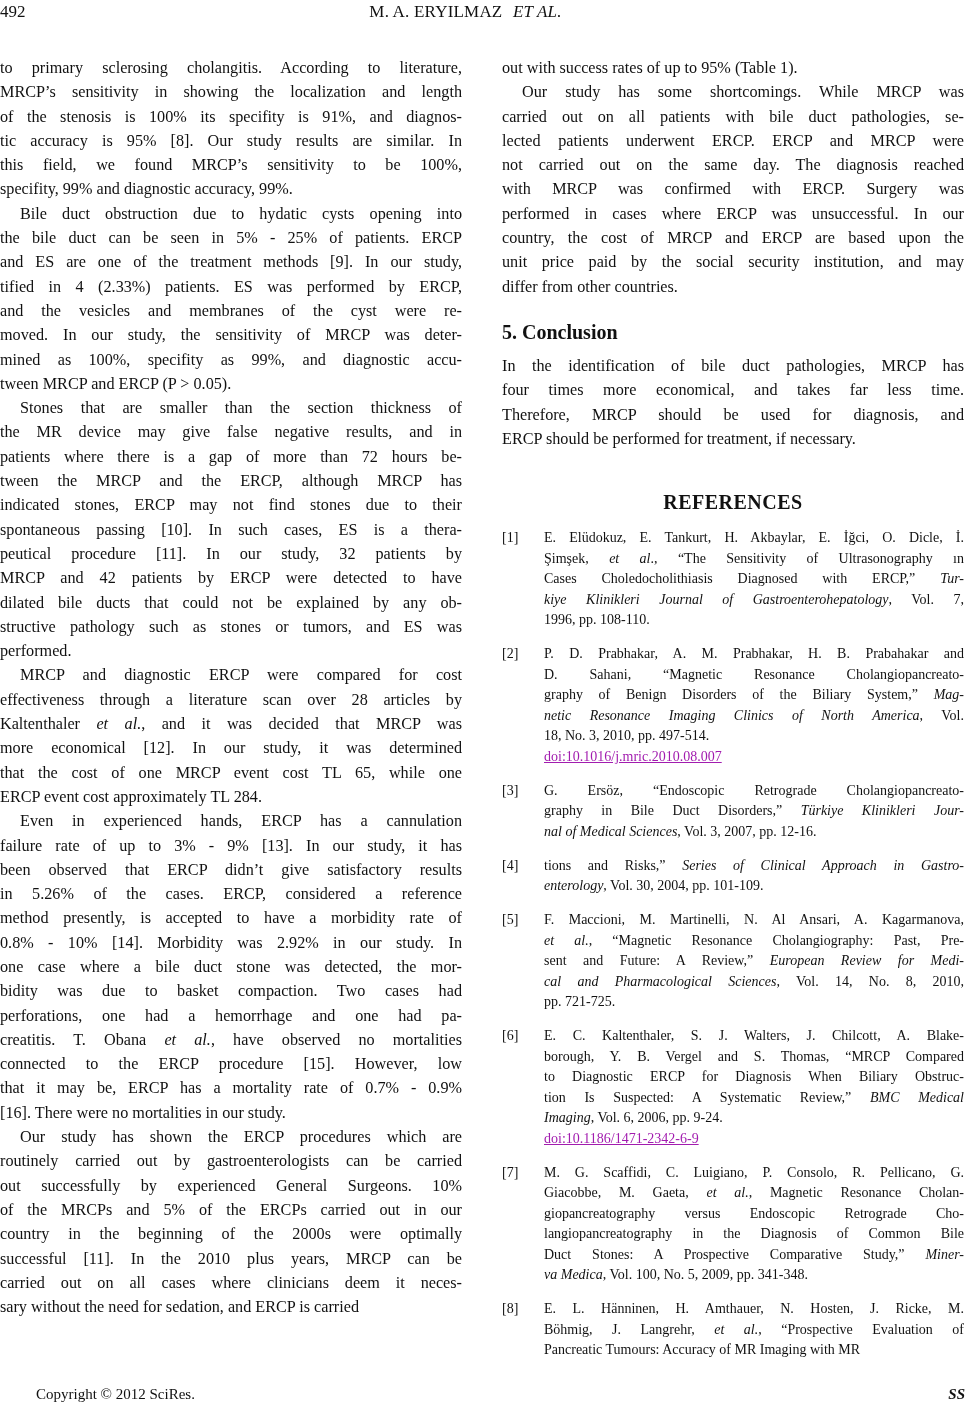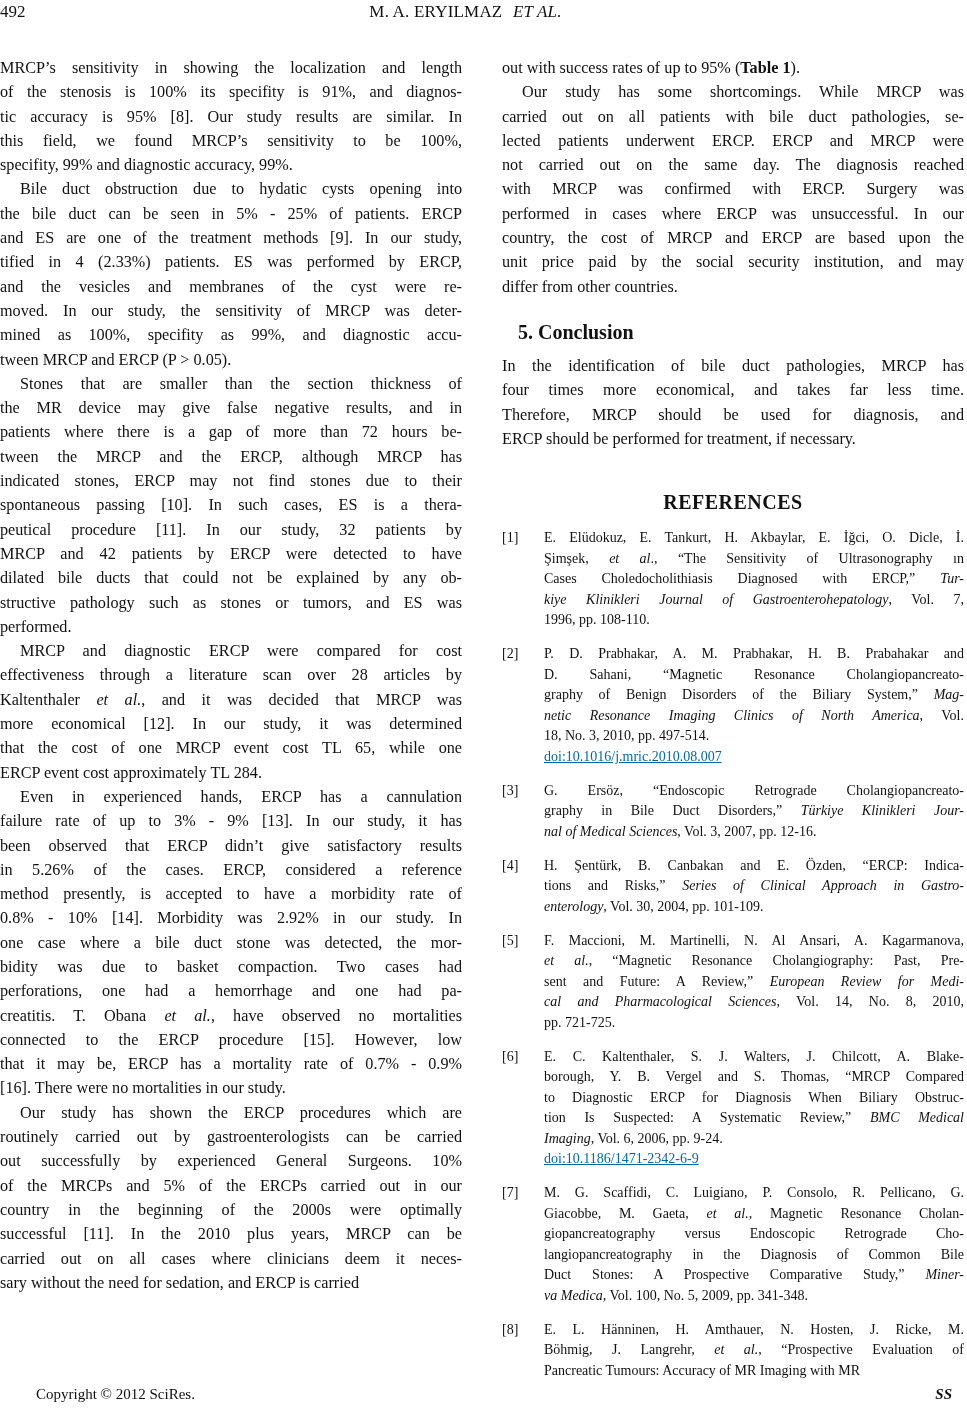--- a/index.html
+++ b/index.html
@@ -9,46 +9,47 @@
   .page-num { position: absolute; left: 0; top: 2px; font-size: 17px; }
   .running-head { position: absolute; left: 0; right: 0; top: 2px; text-align: center; font-size: 17px; letter-spacing: 0.2px; }
   .running-head i { margin-left: 6px; }
   .col { position: absolute; top: 56px; }
   .col-left { left: 0; width: 462px; }
   .col-right { left: 502px; width: 462px; }
   .para { font-size: 16.2px; line-height: 24.3px; text-align: justify; margin: 0; }
   .para .ln { display: block; text-align: justify; text-align-last: justify; white-space: nowrap; }
   .para .ln.last { text-align-last: left; }
   .para .ln.first-ind { padding-left: 20px; }
-  .section-heading { font-weight: bold; font-size: 20px; margin: 22px 0 10px 16px; }
+  .section-heading { font-weight: bold; font-size: 20px; margin: 22px 0 10px 0; }
   .refs-heading { font-weight: bold; font-size: 20px; text-align: center; margin: 40px 0 14px 0; letter-spacing: 0.5px; }
   .ref { position: relative; padding-left: 42px; font-size: 14px; line-height: 20.5px; margin-bottom: 13.5px; }
   .ref-num { position: absolute; left: 0; top: 0; }
   .ref .ln { display: block; text-align: justify; text-align-last: justify; white-space: nowrap; }
   .ref .ln.last { text-align-last: left; }
-  .doi { color: #0369a1; text-decoration: underline; cursor: pointer; }
+  .doi { color: #a21caf; text-decoration: underline; cursor: pointer; }
   .footer { position: absolute; left: 0; right: 0; top: 1386px; height: 24px; font-size: 15px; }
   .copyright { position: absolute; left: 0; top: 0; padding-left: 36px; }
-  .journal-abbr { position: absolute; right: 15px; top: 0; font-weight: bold; font-style: italic; }
+  .journal-abbr { position: absolute; right: 2px; top: 0; font-weight: bold; font-style: italic; }
   i, .it { }
-  b { font-weight: bold; margin-top: 9px; }
+  b { font-weight: normal; margin-top: 9px; }
 </style>
 </head>
 <body>
 
 <div class="header">
   <span class="page-num">492</span>
   <div class="running-head">
     <span>M. A. ERYILMAZ</span>
     <i>ET AL.</i>
   </div>
 </div>
 
 <div class="col col-left" id="left-col">
     <p class="para">
+      <span class="ln">to primary sclerosing cholangitis. According to literature,</span>
       <span class="ln">MRCP’s sensitivity in showing the localization and length</span>
       <span class="ln">of the stenosis is 100% its specifity is 91%, and diagnos-</span>
       <span class="ln">tic accuracy is 95% [8]. Our study results are similar. In</span>
       <span class="ln">this field, we found MRCP’s sensitivity to be 100%,</span>
       <span class="ln last">specifity, 99% and diagnostic accuracy, 99%.</span>
     </p>
     <p class="para">
       <span class="ln first-ind">Bile duct obstruction due to hydatic cysts opening into</span>
       <span class="ln">the bile duct can be seen in 5% - 25% of patients. ERCP</span>
       <span class="ln">and ES are one of the treatment methods [9]. In our study,</span>
@@ -144,21 +145,20 @@
       </div>
       <div class="ref"><span class="ref-num">[2]</span><span class="ln">P. D. Prabhakar, A. M. Prabhakar, H. B. Prabahakar and</span><span class="ln">D. Sahani, “Magnetic Resonance Cholangiopancreato-</span><span class="ln">graphy of Benign Disorders of the Biliary System,” <i>Mag-</i></span><span class="ln"><i>netic Resonance Imaging Clinics of North America</i>, Vol.</span><span class="ln last">18, No. 3, 2010, pp. 497-514.</span><a class="doi">doi:10.1016/j.mric.2010.08.007</a></div>
       <div class="ref">
         <span class="ref-num">[3]</span>
         <span class="ln">G. Ersöz, “Endoscopic Retrograde Cholangiopancreato-</span>
         <span class="ln">graphy in Bile Duct Disorders,” <i>Türkiye Klinikleri Jour-</i></span>
         <span class="ln last"><i>nal of Medical Sciences</i>, Vol. 3, 2007, pp. 12-16.</span>
       </div>
       <div class="ref">
         <span class="ref-num">[4]</span>
-        <span class="ln">H. Şentürk, B. Canbakan and E. Özden, “ERCP: Indica-</span>
         <span class="ln">tions and Risks,” <i>Series of Clinical Approach in Gastro-</i></span>
         <span class="ln last"><i>enterology</i>, Vol. 30, 2004, pp. 101-109.</span>
       </div>
       <div class="ref">
         <span class="ref-num">[5]</span>
         <span class="ln">F. Maccioni, M. Martinelli, N. Al Ansari, A. Kagarmanova,</span>
         <span class="ln"><i>et al.</i>, “Magnetic Resonance Cholangiography: Past, Pre-</span>
         <span class="ln">sent and Future: A Review,” <i>European Review for Medi-</i></span>
         <span class="ln"><i>cal and Pharmacological Sciences</i>, Vol. 14, No. 8, 2010,</span>
         <span class="ln last">pp. 721-725.</span>

